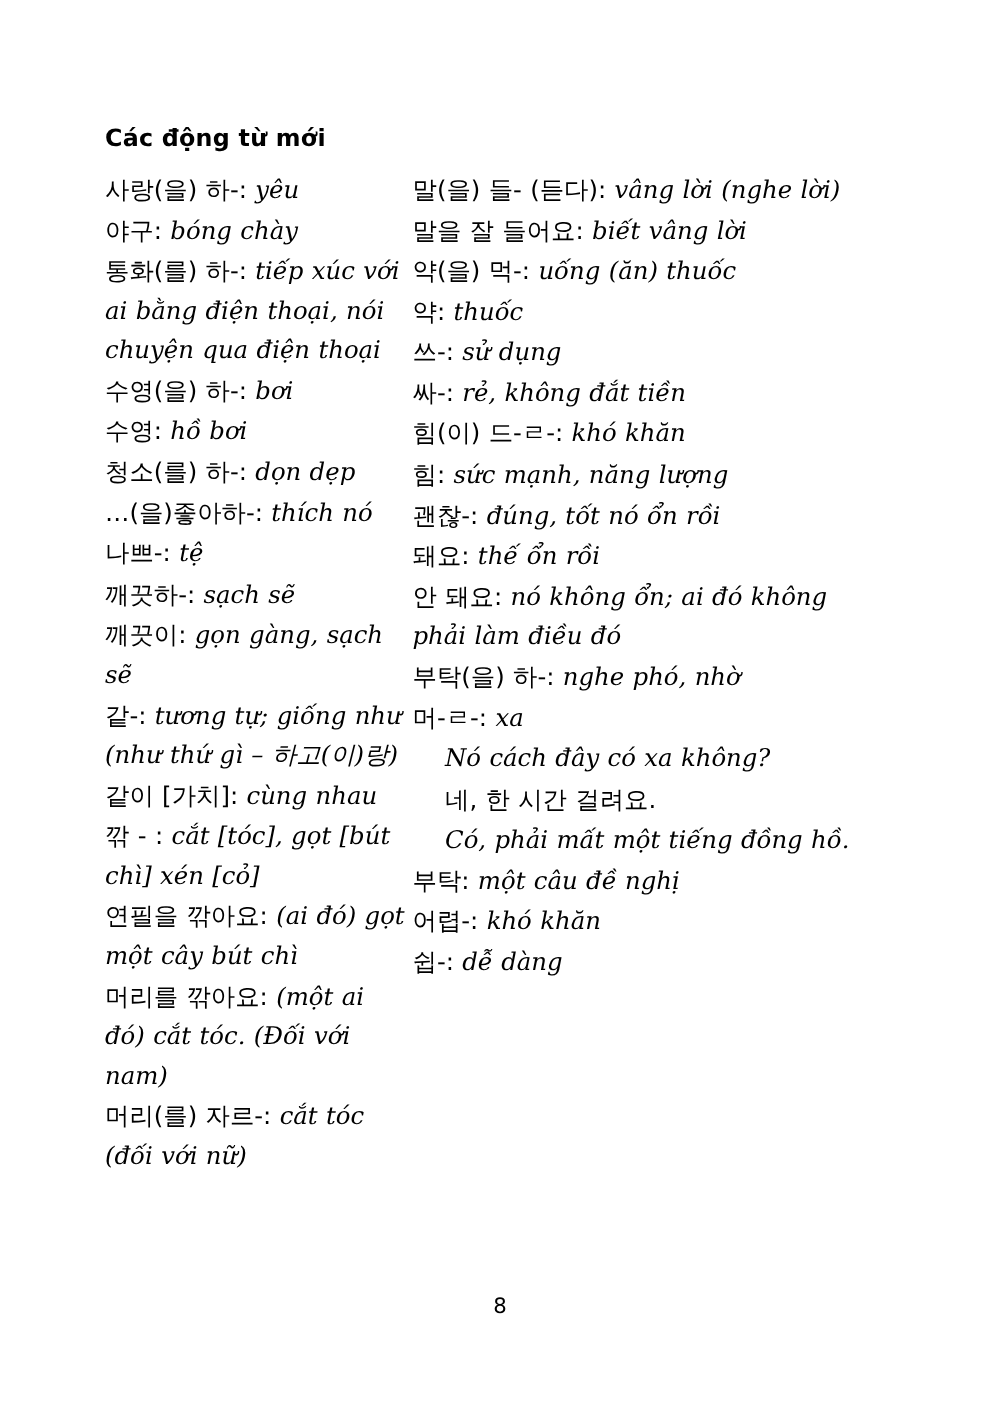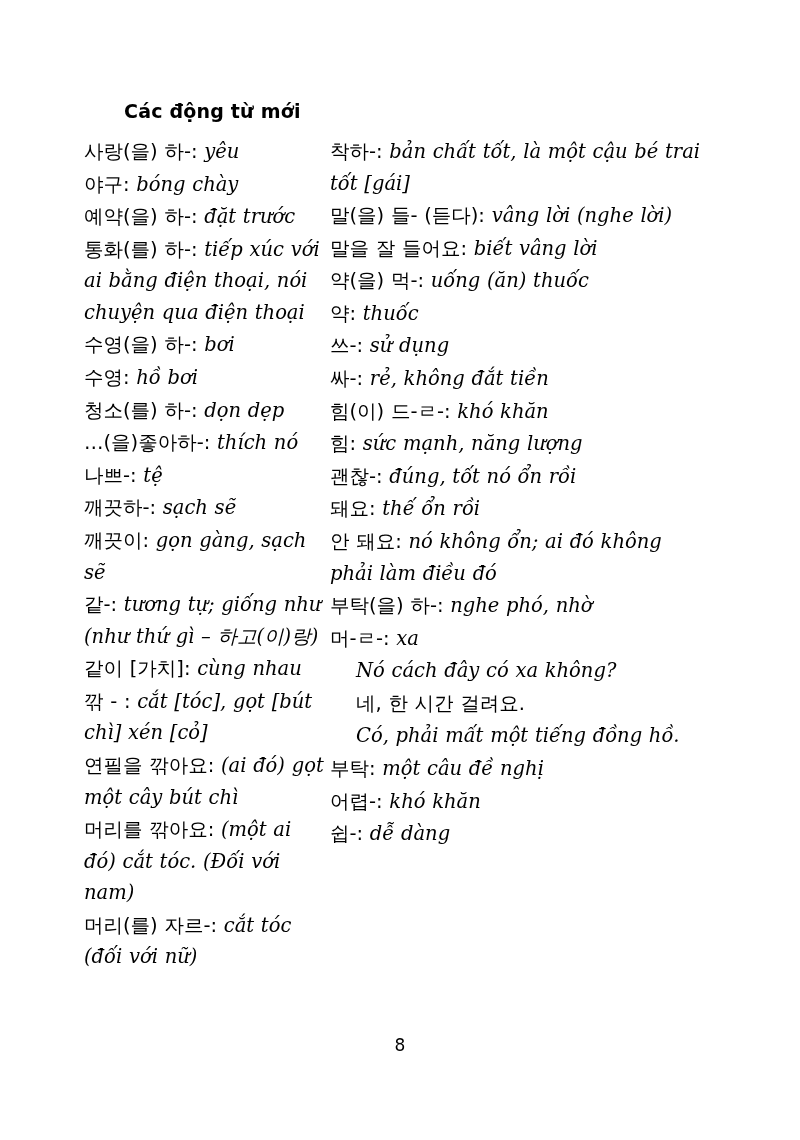--- a/index.html
+++ b/index.html
@@ -22,21 +22,20 @@
     height: 1140px;
   }
   .title {
     position: absolute;
     left: 84px;
     top: 100px;
     font-family: "DejaVu Sans", sans-serif;
     font-weight: bold;
     font-size: 19px;
     letter-spacing: 0.2px;
-    margin-left: 40px;
   }
   .columns {
     position: absolute;
     left: 0;
     top: 136px;
     width: 800px;
     display: flex;
     flex-direction: row;
     align-items: flex-start;
   }
@@ -90,38 +89,36 @@
 <body>
 
 <div class="page">
 
   <div class="title">Các động từ mới</div>
 
   <div class="columns">
     <div class="col col-left" id="left-col">
         <p class="entry"><span class="ko">사랑(을) 하-: </span><span class="vi">yêu</span></p>
         <p class="entry"><span class="ko">야구: </span><span class="vi">bóng chày</span></p>
-        <p class="entry"><span class="ko">예약(을) 하-: </span><span class="vi">đặt trước</span></p>
         <p class="entry"><span class="ko">통화(를) 하-: </span><span class="vi">tiếp xúc với ai bằng điện thoại, nói chuyện qua điện thoại</span></p>
         <p class="entry"><span class="ko">수영(을) 하-: </span><span class="vi">bơi</span></p>
         <p class="entry"><span class="ko">수영: </span><span class="vi">hồ bơi</span></p>
         <p class="entry"><span class="ko">청소(를) 하-: </span><span class="vi">dọn dẹp</span></p>
         <p class="entry"><span class="ko">…(을)좋아하-: </span><span class="vi">thích nó</span></p>
         <p class="entry"><span class="ko">나쁘-: </span><span class="vi">tệ</span></p>
         <p class="entry"><span class="ko">깨끗하-: </span><span class="vi">sạch sẽ</span></p>
         <p class="entry"><span class="ko">깨끗이: </span><span class="vi">gọn gàng, sạch sẽ</span></p>
         <p class="entry"><span class="ko">같-: </span><span class="vi">tương tự; giống như (như thứ gì – 하고(이)랑)</span></p>
         <p class="entry"><span class="ko">같이 [가치]: </span><span class="vi">cùng nhau</span></p>
         <p class="entry"><span class="ko">깎 - : </span><span class="vi">cắt [tóc], gọt [bút chì] xén [cỏ]</span></p>
         <p class="entry"><span class="ko">연필을 깎아요: </span><span class="vi">(ai đó) gọt một cây bút chì</span></p>
         <p class="entry"><span class="ko">머리를 깎아요: </span><span class="vi">(một ai đó) cắt tóc. (Đối với nam)</span></p>
         <p class="entry"><span class="ko">머리(를) 자르-: </span><span class="vi">cắt tóc (đối với nữ)</span></p>
       </div>
     <div class="col col-right" id="right-col">
-        <p class="entry"><span class="ko">착하-: </span><span class="vi">bản chất tốt, là một cậu bé trai tốt [gái]</span></p>
         <p class="entry"><span class="ko">말(을) 들- (듣다): </span><span class="vi">vâng lời (nghe lời)</span></p>
         <p class="entry"><span class="ko">말을 잘 들어요: </span><span class="vi">biết vâng lời</span></p>
         <p class="entry"><span class="ko">약(을) 먹-: </span><span class="vi">uống (ăn) thuốc</span></p>
         <p class="entry"><span class="ko">약: </span><span class="vi">thuốc</span></p>
         <p class="entry"><span class="ko">쓰-: </span><span class="vi">sử dụng</span></p>
         <p class="entry"><span class="ko">싸-: </span><span class="vi">rẻ, không đắt tiền</span></p>
         <p class="entry"><span class="ko">힘(이) 드-ㄹ-: </span><span class="vi">khó khăn</span></p>
         <p class="entry"><span class="ko">힘: </span><span class="vi">sức mạnh, năng lượng</span></p>
         <p class="entry"><span class="ko">괜찮-: </span><span class="vi">đúng, tốt nó ổn rồi</span></p>
         <p class="entry"><span class="ko">돼요: </span><span class="vi">thế ổn rồi</span></p>

